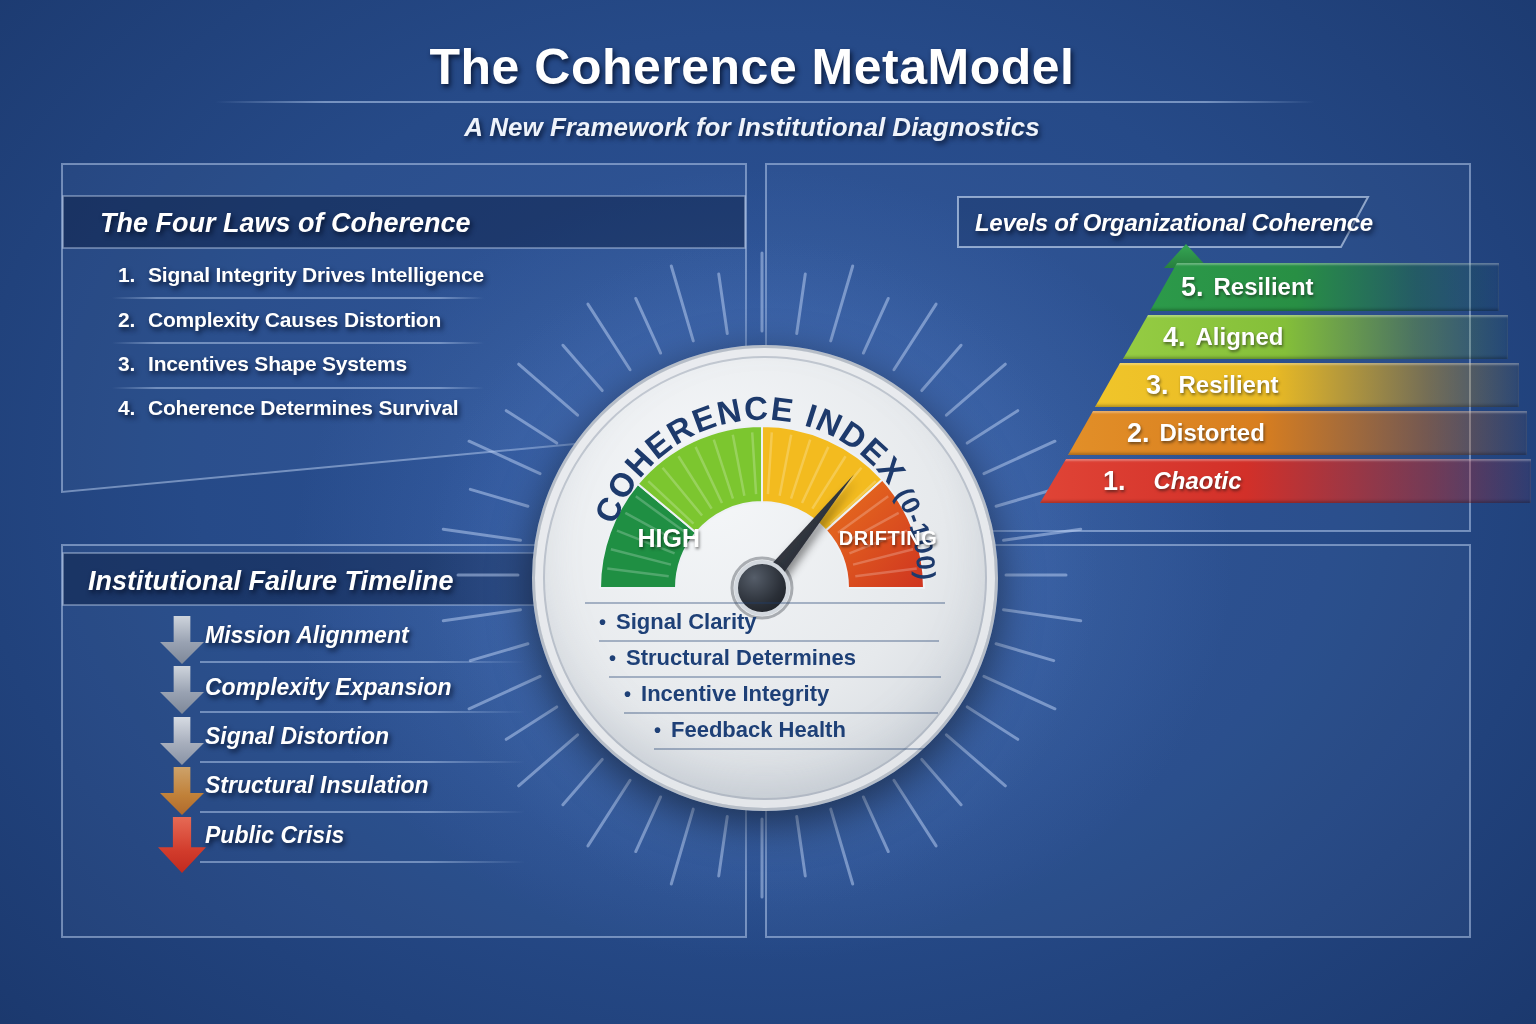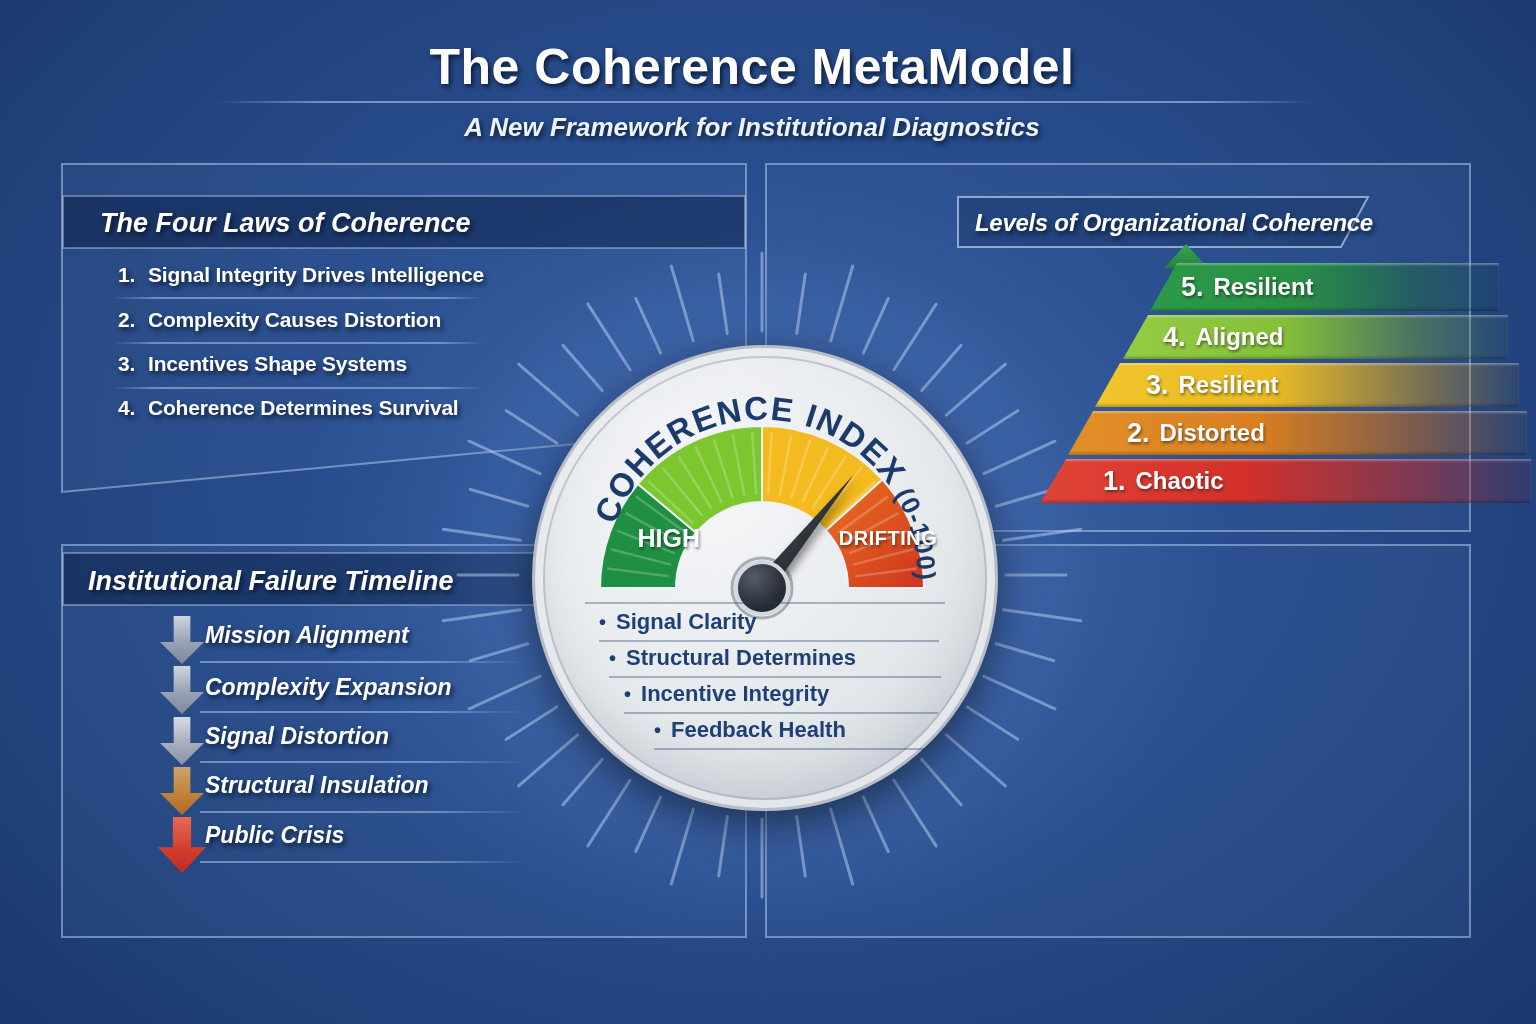--- a/index.html
+++ b/index.html
@@ -47,21 +47,21 @@
   .lv5{left:1150px;top:263px;width:318px;height:48px;clip-path:polygon(27px 0,100% 0,100% 100%,0 100%);padding-left:31px;
     background:linear-gradient(90deg,#2c9a4a 0%,#288f44 42%,rgba(30,110,60,.45) 76%,rgba(22,70,62,.10) 100%);}
   .lv4{left:1123px;top:315px;width:345px;height:44px;clip-path:polygon(25px 0,100% 0,100% 100%,0 100%);padding-left:40px;
     background:linear-gradient(90deg,#95cc43 0%,#84bf39 42%,rgba(115,160,52,.45) 76%,rgba(62,110,62,.10) 100%);}
   .lv3{left:1095px;top:363px;width:373px;height:44px;clip-path:polygon(25px 0,100% 0,100% 100%,0 100%);padding-left:51px;
     background:linear-gradient(90deg,#f0c52a 0%,#e9ba24 42%,rgba(200,148,30,.48) 78%,rgba(130,108,42,.12) 100%);}
   .lv2{left:1068px;top:411px;width:400px;height:44px;clip-path:polygon(25px 0,100% 0,100% 100%,0 100%);padding-left:59px;
     background:linear-gradient(90deg,#e28f28 0%,#d87e1f 42%,rgba(190,100,26,.50) 78%,rgba(122,70,44,.12) 100%);}
   .lv1{left:1040px;top:459px;width:428px;height:44px;clip-path:polygon(26px 0,100% 0,100% 100%,0 100%);padding-left:63px;
     background:linear-gradient(90deg,#e04436 0%,#d23029 42%,rgba(180,42,42,.52) 80%,rgba(120,30,52,.15) 100%);}
-  .lv1 .pyr-label{}
+  .lv1 .pyr-label{font-style:italic;margin-left:18px;}
 
   
   #timeline-header{left:88px;top:566px;z-index:3;font-size:27px;font-weight:bold;font-style:italic;color:#fff;}
   .tl-arrow{left:160px;width:44px;height:48px;z-index:3;
     clip-path:polygon(31% 0,69% 0,69% 54%,100% 54%,50% 100%,0 54%,31% 54%);
     filter:drop-shadow(2px 3px 3px rgba(0,0,0,.45));}
   .a-silver{background:linear-gradient(180deg,#ced4dc,#99a2b2 55%,#7e8899);}
   .a-silver2{background:linear-gradient(180deg,#d6dbe3,#a7aebc 55%,#8993a5);}
   .a-copper{background:linear-gradient(180deg,#cda26a,#c08038 60%,#b06a2c);}
   .a-red{background:linear-gradient(180deg,#e66a55,#d23c2c 60%,#c12a1f);}

